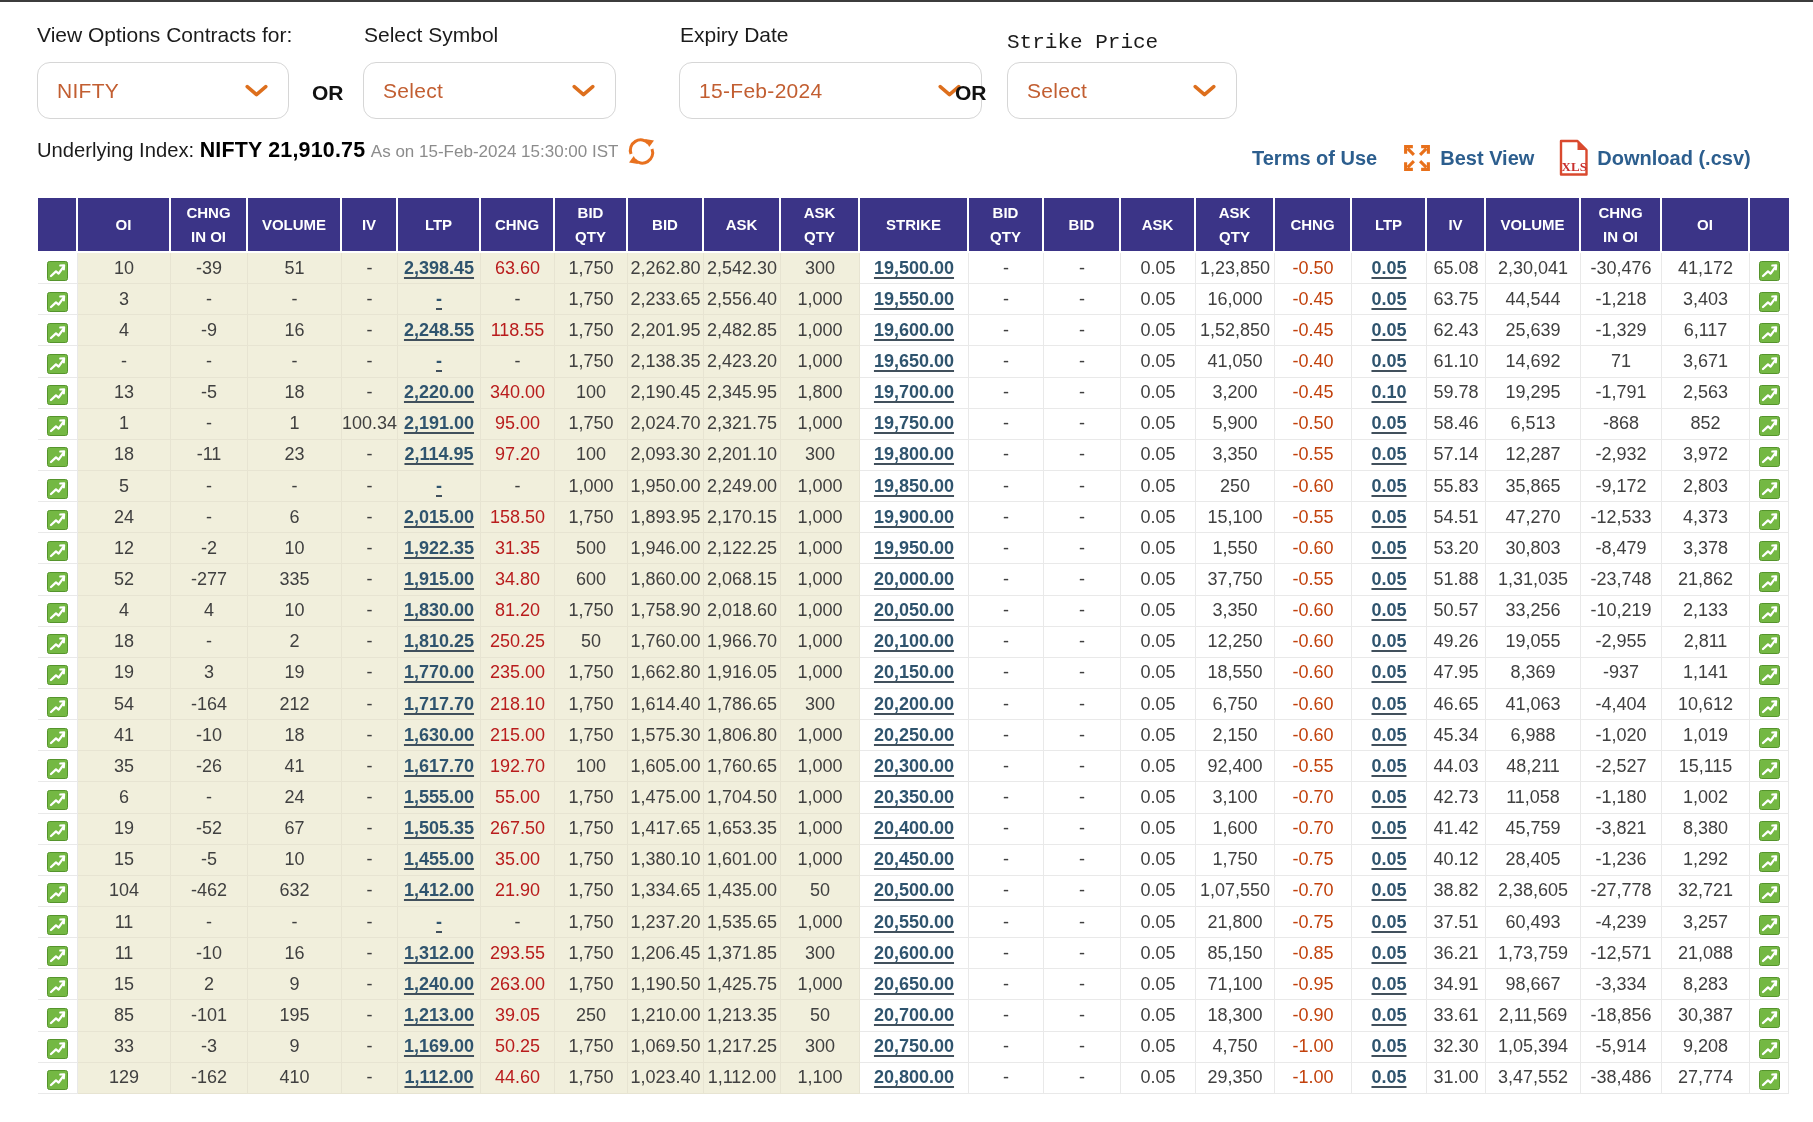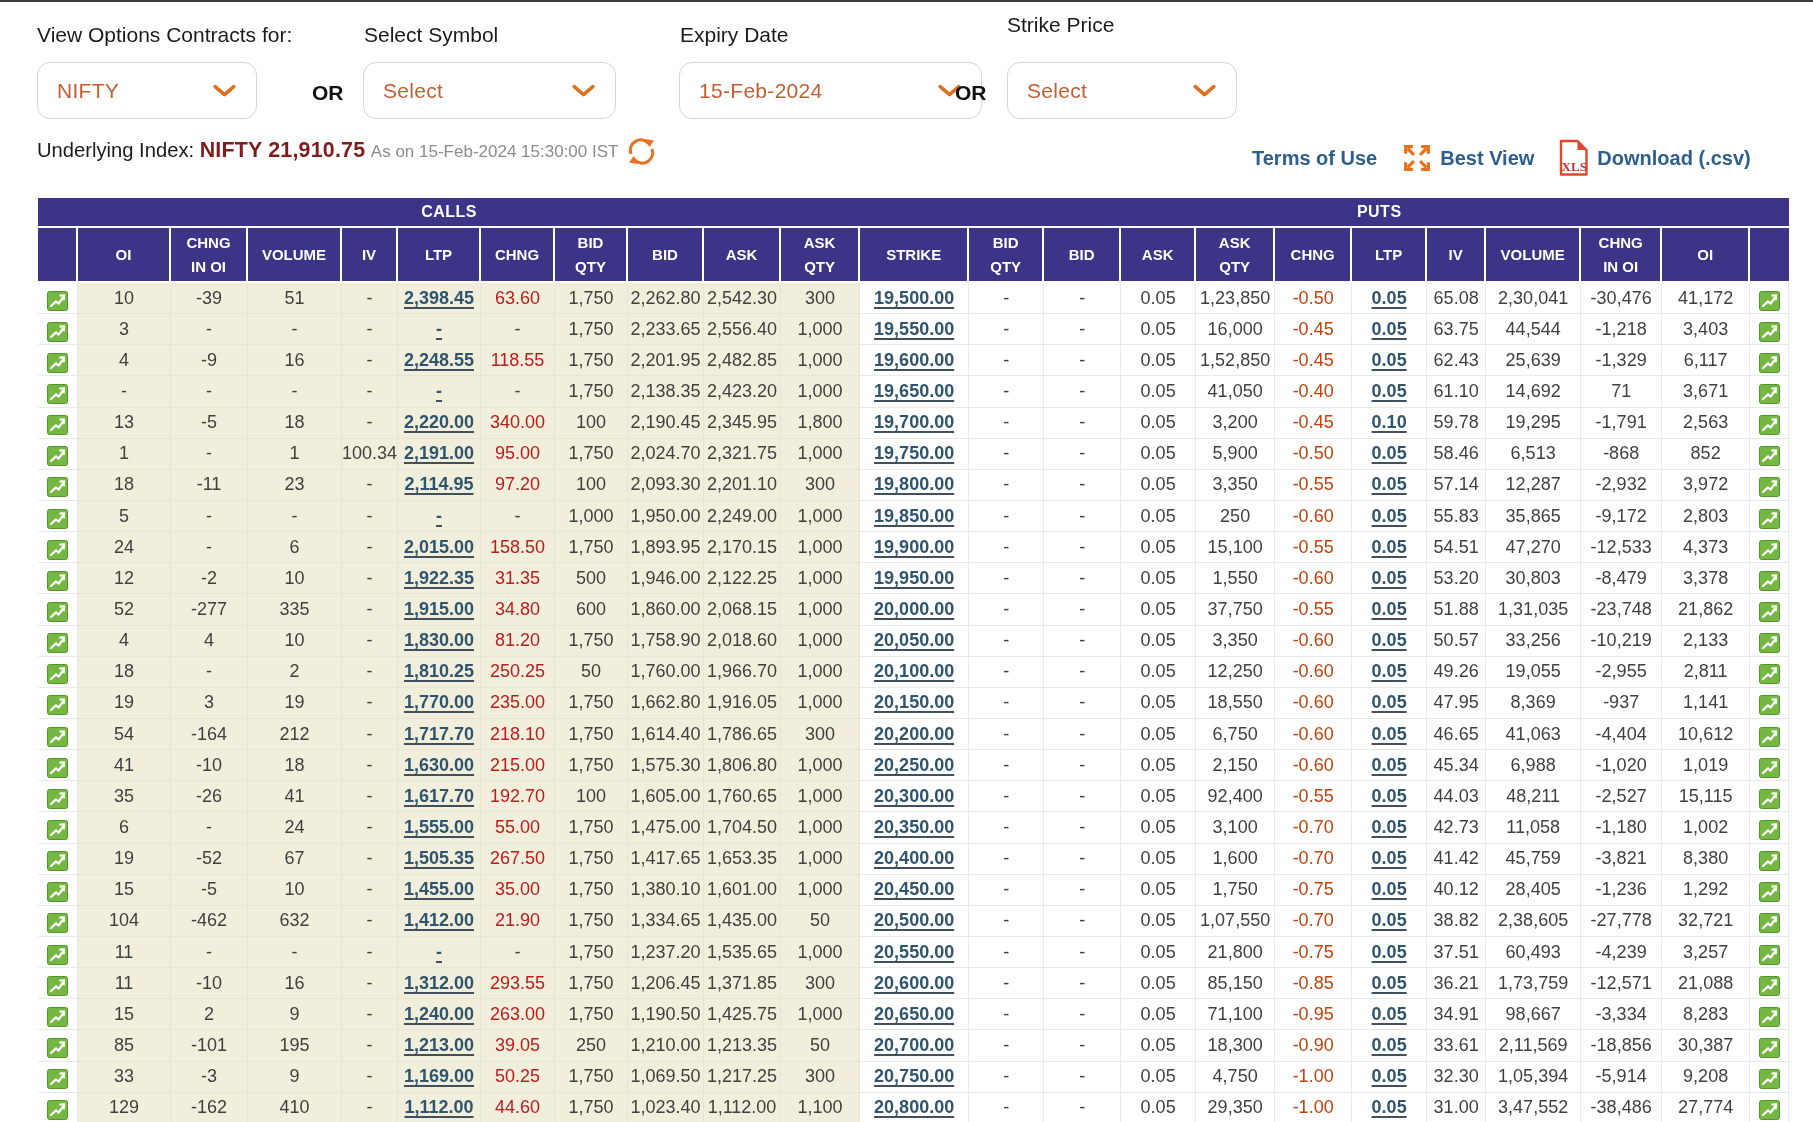--- a/index.html
+++ b/index.html
@@ -3,43 +3,43 @@
 * { margin:0; padding:0; box-sizing:border-box; }
 body { width:1813px; height:1122px; background:#fff; font-family:"Liberation Sans",sans-serif; overflow:hidden; position:relative; }
 .topline { position:absolute; left:0; top:0; width:1813px; height:2px; background:#3c3c3c; }
 .lbl { position:absolute; font-size:21px; color:#1b1b1b; }
 .selbox { position:absolute; height:57px; border:1px solid #d6d6d6; border-radius:13px; background:#fff;
   display:flex; align-items:center; justify-content:space-between; padding:0 20px 0 19px; }
 .selbox span { color:#c25e31; font-size:21px; letter-spacing:0.3px; }
 .or { position:absolute; font-size:21px; font-weight:bold; color:#111; }
 .und { position:absolute; left:37px; top:138px; font-size:20.2px; color:#1b1b1b; }
 .und b { font-size:21.4px; }
-.und b { color:#7f1d1d; letter-spacing:0.2px;margin-top:47px; }
+.und b { color:#000000; letter-spacing:0.2px;margin-top:47px; }
 .und .gray { color:#8c8c8c; font-size:17px; }
 .links { position:absolute; top:139px; left:1252px; width:537px; display:flex; align-items:center; font-size:20px; font-weight:bold; color:#2c5e8e; }
 table { position:absolute; left:38px; top:198px; width:1751px; border-collapse:separate; border-spacing:0; table-layout:fixed; }
 th { background:#3b3487; color:#fff; font-size:15px; font-weight:bold; text-align:center; vertical-align:middle; line-height:1.55; }
 tr.h1 th { height:30px; border-bottom:2px solid #fff; font-size:16px; letter-spacing:0.5px; }
 tr.h2 th { height:55px; border-right:2px solid #fff; border-bottom:2px solid #fff; }
 tr.h2 th:last-child { border-right:none; }
 td { height:31.15px; text-align:center; vertical-align:middle; font-size:18px; color:#404040;
   border-right:1px solid #e9e9e9; border-bottom:1px solid #e9e9e9; background:#fff; overflow:hidden; white-space:nowrap; }
 td.b { background:#f1efdc; border-right:1px solid #e7e4d2; border-bottom:1px solid #e7e4d2; }
 td.ic { background:#fff; }
 td.ic svg { vertical-align:middle; margin-top:5px; }
 .lnk { color:#2f546e; font-weight:bold; text-decoration:underline; text-underline-offset:2.5px; text-decoration-color:#41505c; text-decoration-thickness:1.5px; }
 .gr { color:#b91c1c; }
 .rd { color:#c2410c; }
 </style></head><body>
 <div class="topline"></div>
 <div class="lbl" style="left:37px; top:23px;">View Options Contracts for:</div>
 <div class="lbl" style="left:364px; top:23px;">Select Symbol</div>
 <div class="lbl" style="left:680px; top:23px;">Expiry Date</div>
-<div class="lbl" style="left:1007px; top:13px;">Strike Price</div>
-<div class="selbox" style="left:37px; top:62px; width:220px;">
+<div class="lbl" style="left:1007px; top:31px;font-family:Liberation Mono, monospace;">Strike Price</div>
+<div class="selbox" style="left:37px; top:62px; width:252px;">
     <span>NIFTY</span>
     <svg width="23" height="14" viewBox="0 0 26 15" style="display:block">
       <path d="M2.5 2.5 L13 11.5 L23.5 2.5" fill="none" stroke="#dd6f1d" stroke-width="4" stroke-linecap="round" stroke-linejoin="round"></path>
     </svg>
   </div>
 <div class="or" style="left:312px; top:81px;">OR</div>
 <div class="selbox" style="left:363px; top:62px; width:253px;">
     <span>Select</span>
     <svg width="23" height="14" viewBox="0 0 26 15" style="display:block">
       <path d="M2.5 2.5 L13 11.5 L23.5 2.5" fill="none" stroke="#dd6f1d" stroke-width="4" stroke-linecap="round" stroke-linejoin="round"></path>
@@ -103,25 +103,20 @@
       <col style="width:79px">
       <col style="width:77px">
       <col style="width:75px">
       <col style="width:59px">
       <col style="width:95px">
       <col style="width:81px">
       <col style="width:88px">
       <col style="width:39px">
     </colgroup>
 <tbody>
-      <tr class="h1">
-        <th colspan="11">CALLS</th>
-        <th></th>
-        <th colspan="11">PUTS</th>
-      </tr>
 <tr class="h2">
         <th></th>
         <th>OI</th>
         <th>CHNG<br>IN OI</th>
         <th>VOLUME</th>
         <th>IV</th>
         <th>LTP</th>
         <th>CHNG</th>
         <th>BID<br>QTY</th>
         <th>BID</th>

